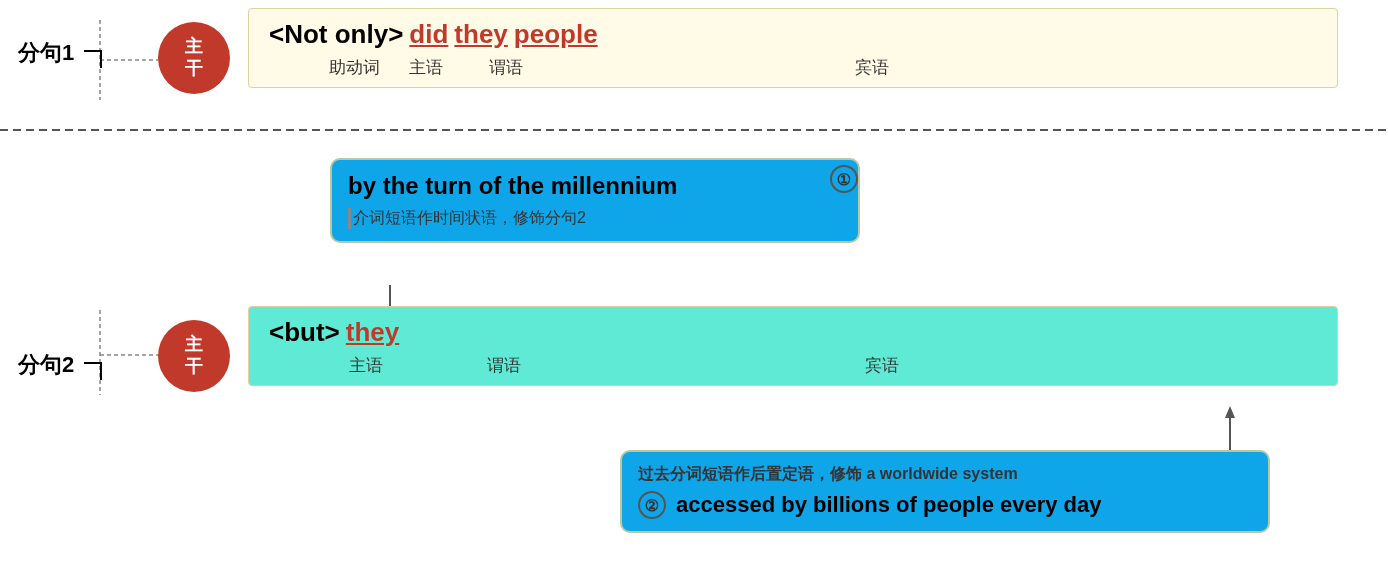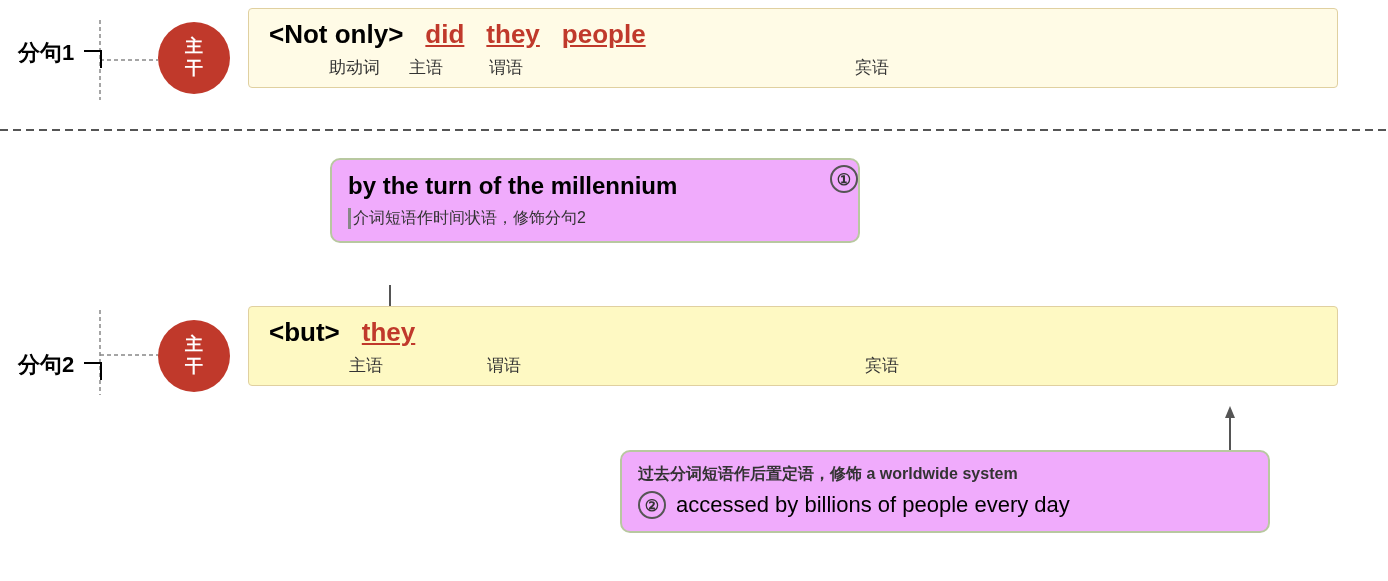--- a/index.html
+++ b/index.html
@@ -72,32 +72,32 @@
       top: 8px;
       left: 248px;
       right: 50px;
       background: #fffbe6;
       border: 1px solid #e0d0a0;
     }
     .sentence-box-2 {
       top: 306px;
       left: 248px;
       right: 50px;
-      background: #fef9c3;
+      background: #5eead4;
       border: 1px solid #e0d0a0;
     }
 
     
     .sentence-main {
       font-size: 26px;
       font-weight: bold;
       color: #000;
       display: flex;
       align-items: flex-end;
-      gap: 22px;
+      gap: 6px;
       flex-wrap: wrap;
       margin-bottom: 6px;
     }
     .tag {
       color: #000;
       font-weight: bold;
     }
     .red-underline {
       color: #c0392b;
       text-decoration: underline;
@@ -126,21 +126,21 @@
       text-align: center;
     }
     .grammar-label-xwide {
       min-width: 320px;
       text-align: right;
     }
 
     
     .annotation-box {
       position: absolute;
-      background: #f0abfc;
+      background: #0ea5e9;
       border: 2px solid #b8c8a0;
       border-radius: 10px;
       padding: 12px 16px;
     }
     .annotation-1 {
       top: 158px;
       left: 330px;
       width: 530px;
     }
     .annotation-2 {
@@ -162,21 +162,21 @@
       padding-left: 2px;
     }
     .annotation-desc-2 {
       font-size: 16px;
       color: #333;
       margin-bottom: 6px;
       font-weight: bold;
     }
     .annotation-phrase-2 {
       font-size: 22px;
-      font-weight: normal;
+      font-weight: bold;
       color: #000;
     }
 
     
     .circle-num {
       display: inline-flex;
       align-items: center;
       justify-content: center;
       width: 28px;
       height: 28px;

